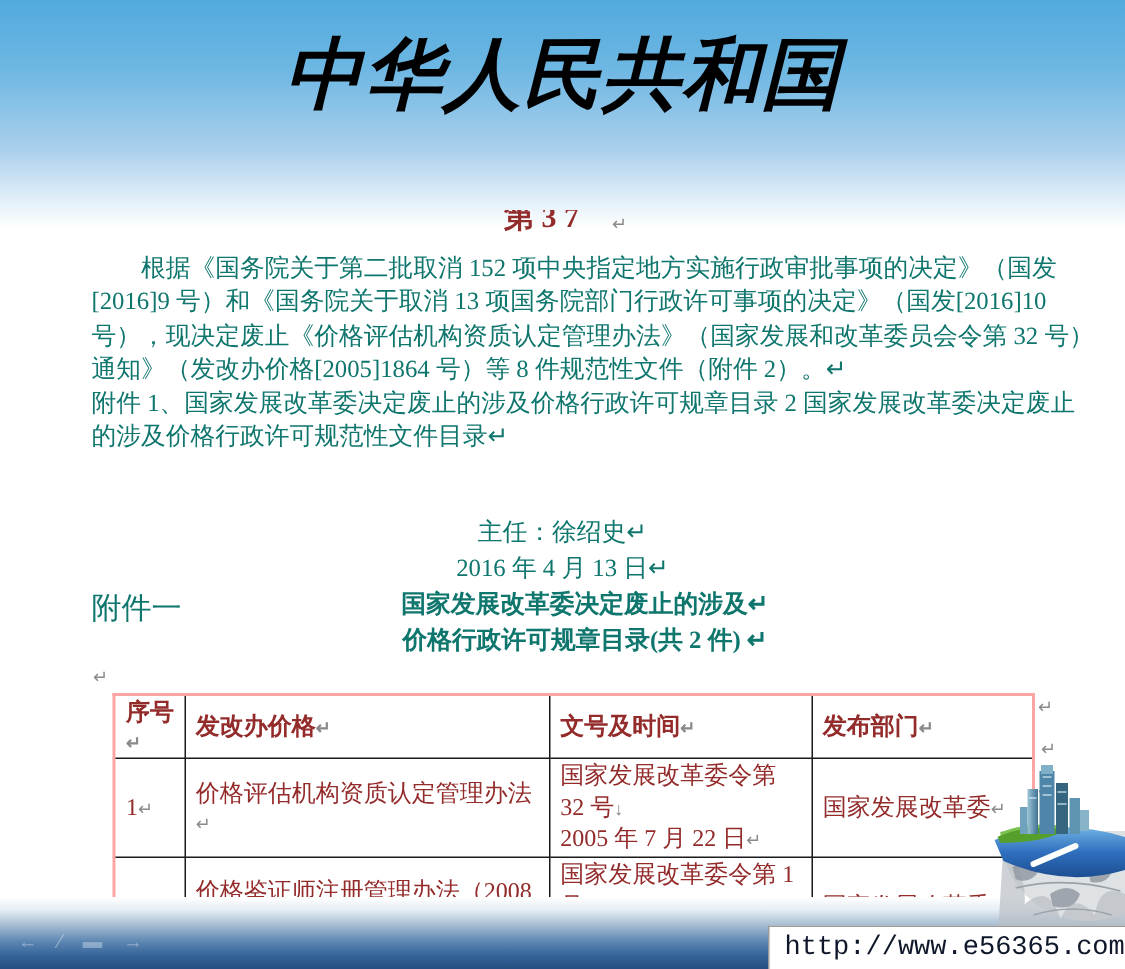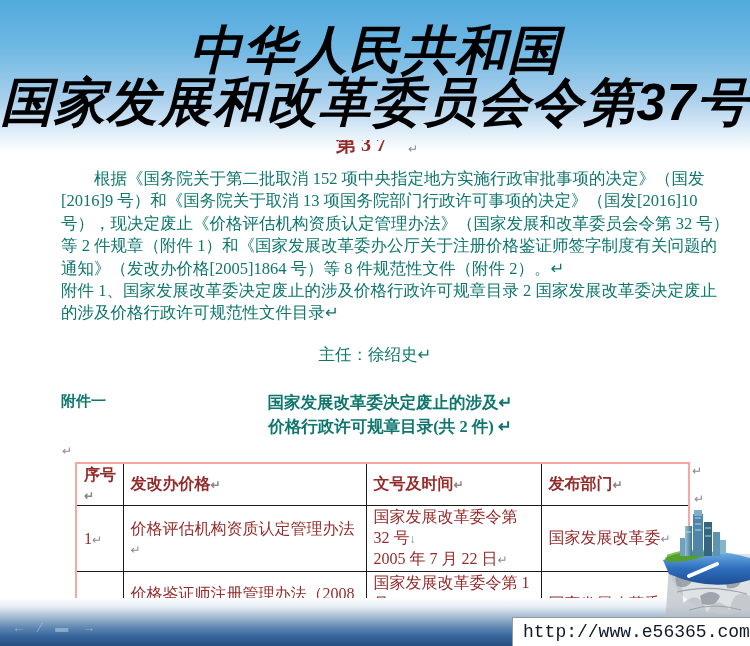--- a/index.html
+++ b/index.html
@@ -35,21 +35,21 @@
 
   .body-text {
     position:absolute; left:61px; top:168px; width:640px;
     font-size:16.5px; line-height:22.4px;
   }
   .body-text div { white-space:nowrap; }
 
   .sign-officer { position:absolute; left:0; top:344px; width:750px; text-align:center; font-size:16.5px; }
   .sign-date    { position:absolute; left:0; top:368px; width:750px; text-align:center; font-size:16.5px; }
 
-  .annex-label  { position:absolute; left:61px; top:392px; font-size:15px; font-weight:bold; }
+  .annex-label  { position:absolute; left:61px; top:392px; font-size:20px; font-weight:normal; }
   .annex-h1     { position:absolute; left:15px; top:392px; width:750px; text-align:center; font-size:16.5px; font-weight:bold; }
   .annex-h2     { position:absolute; left:15px; top:416px; width:750px; text-align:center; font-size:16.5px; font-weight:bold; }
   .lone-mark    { position:absolute; left:62px; top:444px; font-size:12px; color:#8a8a8a; }
 
   
   table.annex-table {
     position:absolute; left:75px; top:462px;
     border-collapse:collapse; table-layout:fixed;
     font-family:"Liberation Serif", serif;
   }
@@ -90,39 +90,38 @@
 </style>
 </head>
 <body>
 
 <div class="slide">
 
   <div class="sky"></div>
 
   <div class="title-block">
     <div>中华人民共和国</div>
-    <div>国家发展和改革委员会令第37号</div>
   </div>
 
   <div class="frag-clip">
     <span>第37号</span>
   </div>
   <span class="frag-mark">↵</span>
 
   <div class="body-text red">
     <div>　　根据《国务院关于第二批取消 152 项中央指定地方实施行政审批事项的决定》（国发</div>
     <div>[2016]9 号）和《国务院关于取消 13 项国务院部门行政许可事项的决定》（国发[2016]10</div>
     <div>号），现决定废止《价格评估机构资质认定管理办法》（国家发展和改革委员会令第 32 号）</div>
-    <div>等 2 件规章（附件 1）和《国家发展改革委办公厅关于注册价格鉴证师签字制度有关问题的</div>
     <div>通知》（发改办价格[2005]1864 号）等 8 件规范性文件（附件 2）。↵</div>
     <div>附件 1、国家发展改革委决定废止的涉及价格行政许可规章目录 2 国家发展改革委决定废止</div>
     <div>的涉及价格行政许可规范性文件目录↵</div>
   </div>
 
   <div class="sign-officer red">主任：徐绍史↵</div>
+  <div class="sign-date red">2016 年 4 月 13 日↵</div>
 
   <div class="annex-label red">附件一</div>
   <div class="annex-h1 red">国家发展改革委决定废止的涉及↵</div>
   <div class="annex-h2 red">价格行政许可规章目录(共 2 件) ↵</div>
   <span class="lone-mark">↵</span>
 
   <table class="annex-table">
     <colgroup>
       <col style="width:47px">
         <col style="width:243px">

